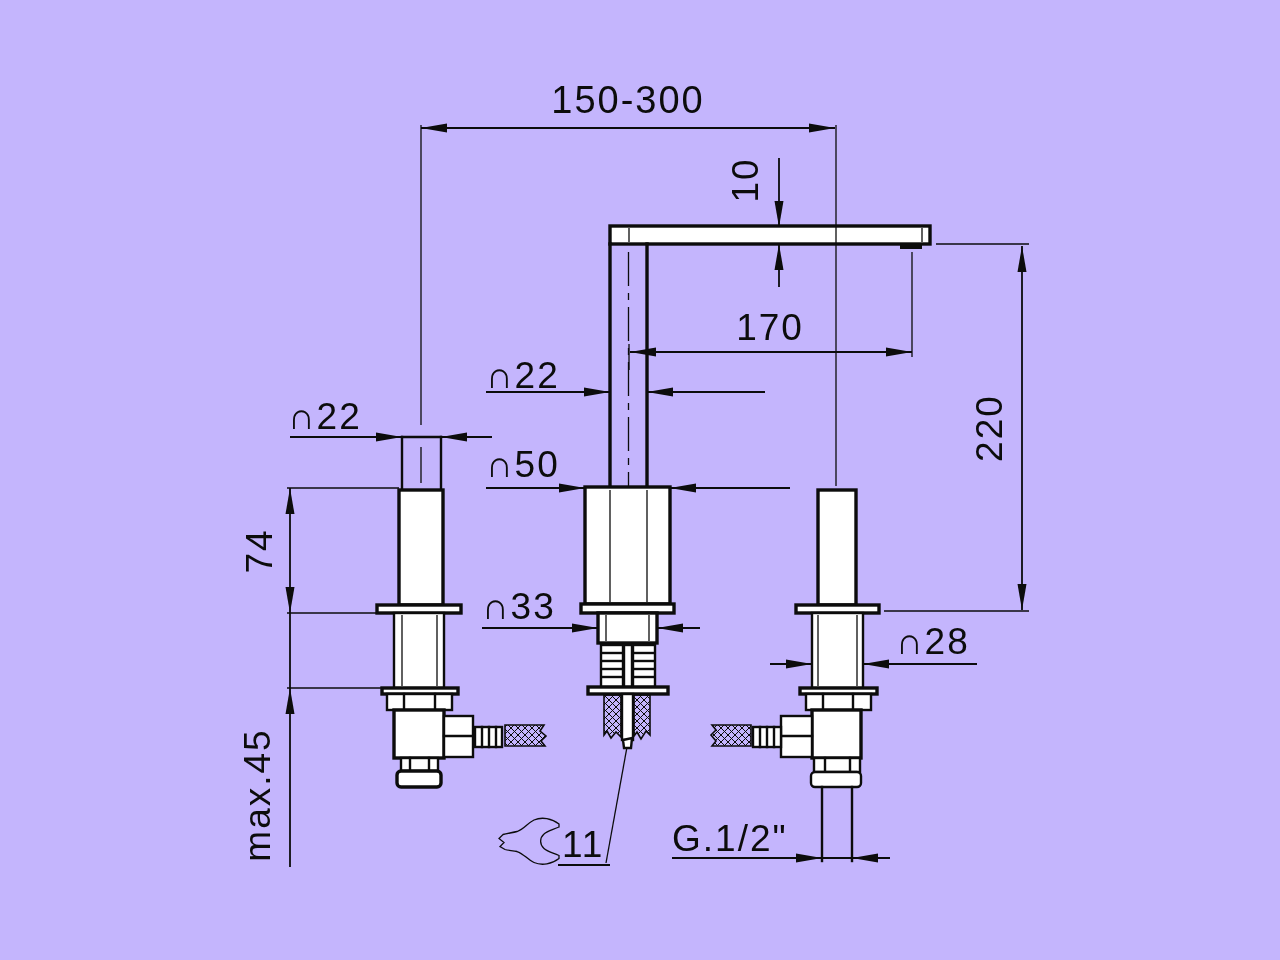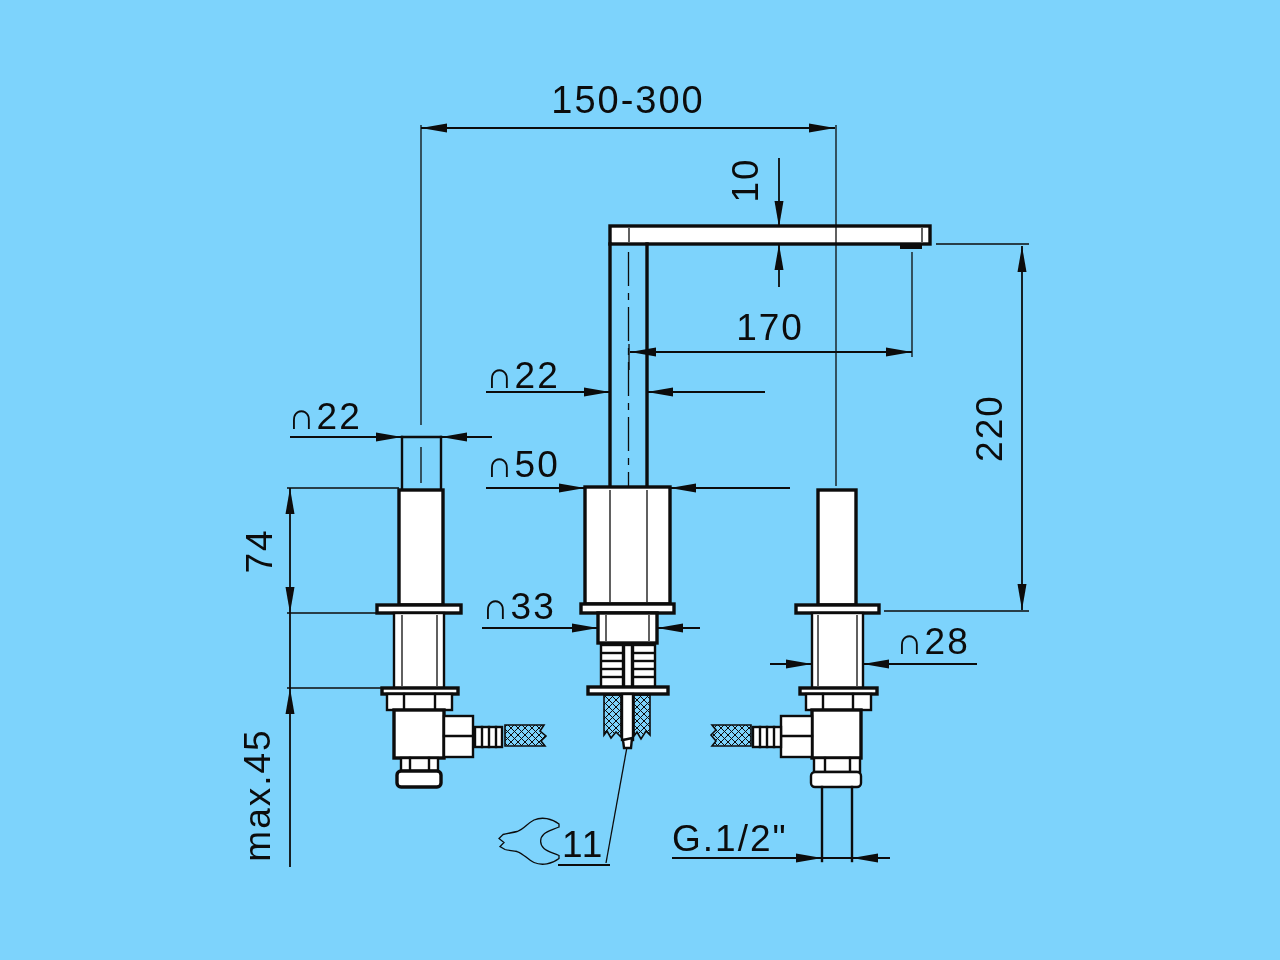--- a/index.html
+++ b/index.html
@@ -1,16 +1,16 @@
 <!DOCTYPE html>
 <html><head>
 <meta charset="utf-8">
 <style>
   html,body{margin:0;padding:0;background:#ffffff;}
-  .stage{width:1280px;height:960px;background:#7dd3fc;position:relative;overflow:hidden;}
+  .stage{width:1280px;height:960px;background:#c4b5fd;position:relative;overflow:hidden;}
   svg{display:block;}
   text{font-family:"Liberation Sans","DejaVu Sans",sans-serif;fill:#0c0c0c;}
   .dim{font-size:37px;letter-spacing:2px;}
   .dim-big{font-size:38px;letter-spacing:2px;}
   .outline{stroke:#0c0c0c;stroke-width:3.4;fill:none;stroke-linecap:square;}
   .outline-f{stroke:#0c0c0c;stroke-width:3.4;fill:#ffffff;}
   .med{stroke:#0c0c0c;stroke-width:2.4;fill:none;stroke-linecap:square;}
   .med-f{stroke:#0c0c0c;stroke-width:2.4;fill:#ffffff;}
   .thin{stroke:#0c0c0c;stroke-width:1.3;fill:none;stroke-linecap:butt;}
   .dimline{stroke:#0c0c0c;stroke-width:1.8;fill:none;stroke-linecap:butt;}

